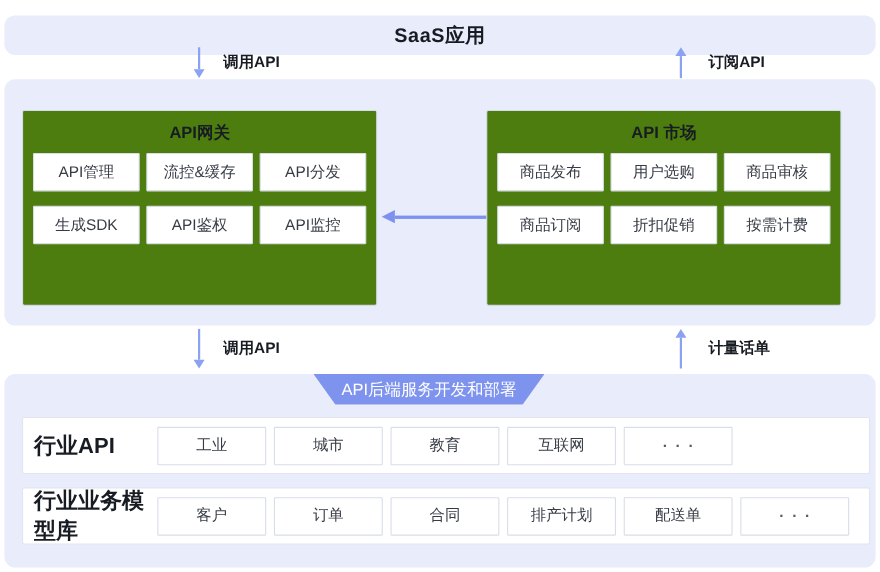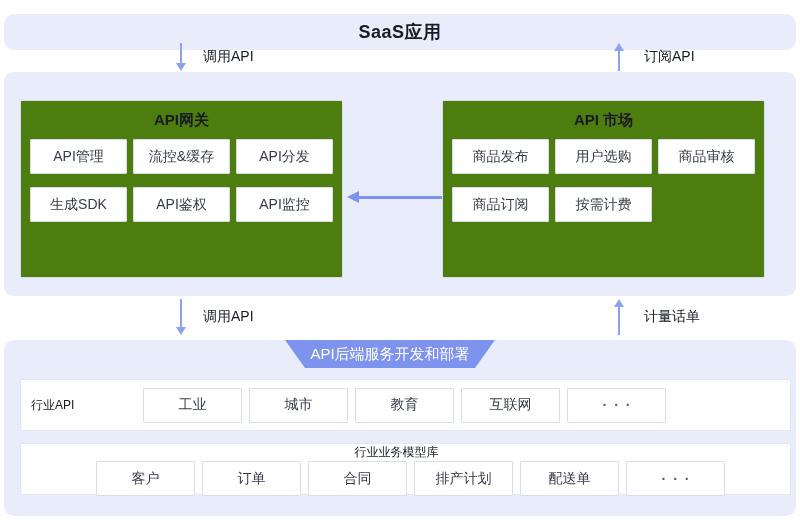--- a/index.html
+++ b/index.html
@@ -24,21 +24,21 @@
   #band-bottom{top:340px;height:176px;}
 
   .band-title{font-size:18px;font-weight:700;letter-spacing:.5px;}
 
   
   .varrow{position:absolute;width:2px;background:var(--arrow);}
   .varrow.down::after{content:"";position:absolute;left:-4px;bottom:-8px;
     border:5px solid transparent;border-bottom:none;border-top:8px solid var(--arrow);}
   .varrow.up::before{content:"";position:absolute;left:-4px;top:-8px;
     border:5px solid transparent;border-top:none;border-bottom:8px solid var(--arrow);}
-  .flow-label{position:absolute;font-size:14px;font-weight:400;color:var(--ink);white-space:nowrap;}
+  .flow-label{position:absolute;font-size:14px;font-weight:700;color:var(--ink);white-space:nowrap;}
 
   #arr-top-left{left:180px;top:43px;height:20px;}
   #lbl-top-left{left:203px;top:48px;}
   #arr-top-right{left:618px;top:51px;height:20px;}
   #lbl-top-right{left:644px;top:48px;}
   #arr-bot-left{left:180px;top:299px;height:28px;}
   #lbl-bot-left{left:203px;top:308px;}
   #arr-bot-right{left:618px;top:307px;height:28px;}
   #lbl-bot-right{left:644px;top:308px;}
 
@@ -66,22 +66,22 @@
   
   .badge{position:absolute;left:285px;top:340px;width:210px;height:28px;background:var(--accent);
         display:flex;align-items:center;justify-content:center;color:#fff;font-size:15px;
         clip-path:polygon(0 0,100% 0,calc(100% - 20px) 100%,20px 100%);}
 
   
   .shelf{position:absolute;left:20px;width:759px;height:50px;background:#fff;
         border:1px solid var(--shelfBorder);border-radius:2px;
         display:flex;align-items:center;padding-left:10px;box-sizing:content-box;}
   #shelf-industry{top:379px;}
-  #shelf-models{top:443px;flex-direction:column;}
-  .shelf-label{width:112px;flex:none;font-size:12px;font-weight:400;color:var(--ink);}
+  #shelf-models{top:443px;}
+  .shelf-label{width:112px;flex:none;font-size:20px;font-weight:700;color:var(--ink);}
   .shelf-items{display:flex;gap:7px;justify-content:space-between;}
   .shelf-items .cell{width:97px;height:33px;}
   .cell.dots{letter-spacing:7px;text-indent:7px;font-weight:700;color:#555a63;}
 </style>
 </head>
 <body>
 
 <div class="stage">
 
   <div class="band" id="band-saas">
@@ -109,20 +109,21 @@
 
   <div class="harrow"></div>
 
   <div class="card" id="card-market">
     <div class="card-title">API 市场</div>
     <div class="card-grid">
       <div class="cell">商品发布</div>
       <div class="cell">用户选购</div>
       <div class="cell">商品审核</div>
       <div class="cell">商品订阅</div>
+      <div class="cell">折扣促销</div>
       <div class="cell">按需计费</div>
     </div>
   </div>
 
   <div class="varrow down" id="arr-bot-left"></div>
   <div class="flow-label" id="lbl-bot-left">调用API</div>
   <div class="varrow up" id="arr-bot-right"></div>
   <div class="flow-label" id="lbl-bot-right">计量话单</div>
 
   <div class="band" id="band-bottom"></div>

